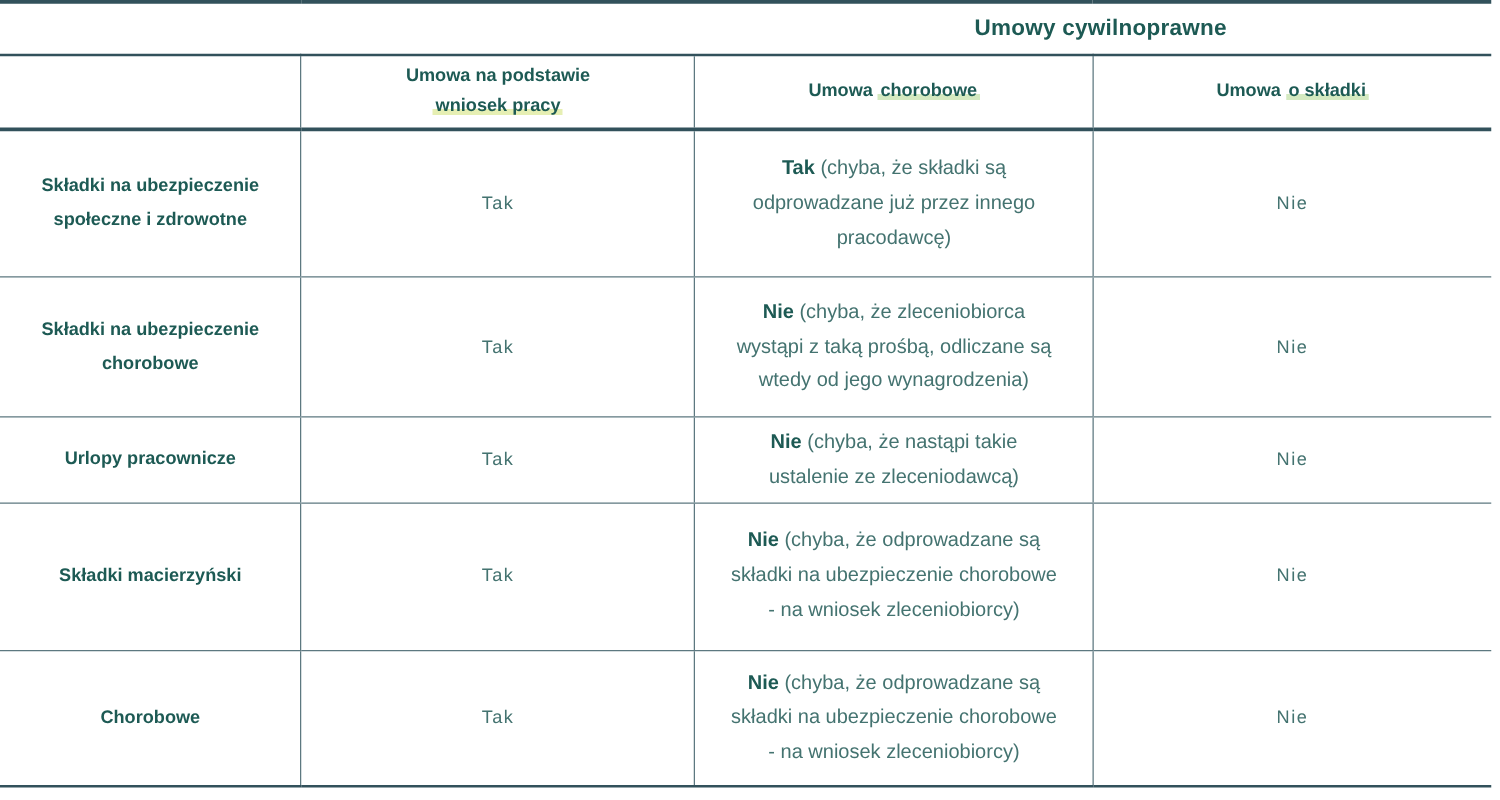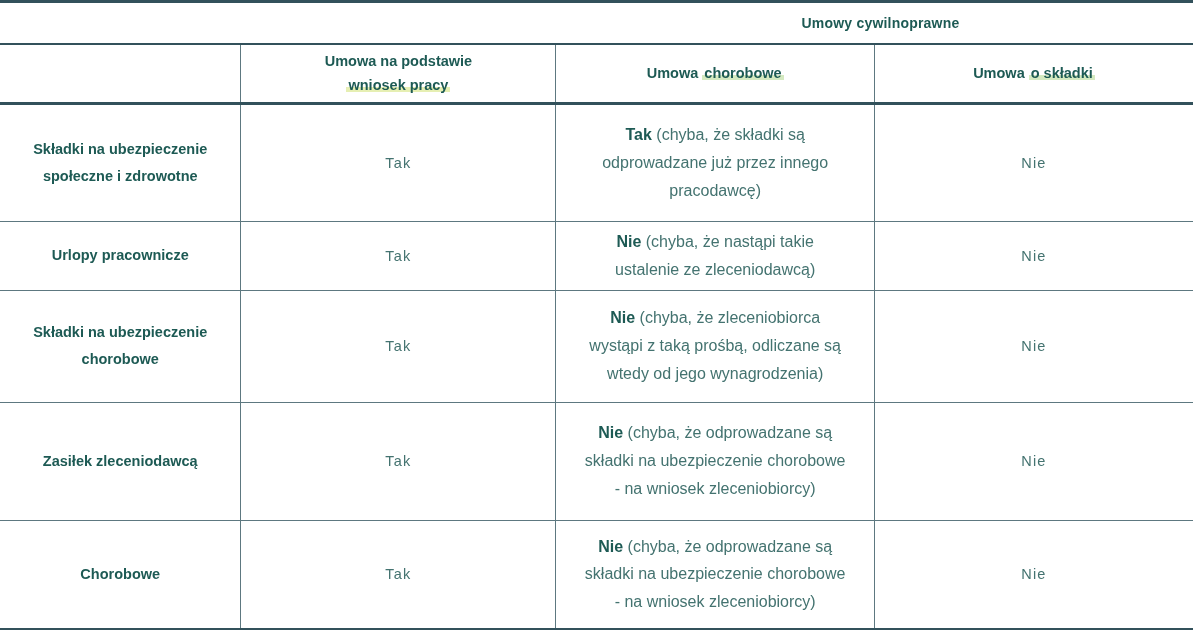--- a/index.html
+++ b/index.html
@@ -34,21 +34,21 @@
 
   
   tr.banner-row td {
     border-top: 3px solid var(--border-thick);
     border-bottom: 2px solid var(--border-thick);
     height: 42px;
     text-align: center;
     vertical-align: middle;
   }
   .banner-title {
-    font-size: 14px;
+    font-size: 18px;
     font-weight: bold;
     color: var(--text-dark);
     letter-spacing: 0.2px;
     padding-left: 12px;
   }
 
   
   tr.header-row th {
     height: 60px;
     border-bottom: 3px solid var(--border-thick);
@@ -148,45 +148,45 @@
     <td class="label-cell">
       <div class="lwrap">Składki na ubezpieczenie społeczne i zdrowotne</div>
     </td>
     <td class="val-cell">Tak</td>
     <td class="desc-cell">
       <div class="dwrap"><b>Tak</b><span> (chyba, że składki są odprowadzane już przez innego pracodawcę)</span></div>
     </td>
     <td class="val-cell">Nie</td>
   </tr>
 
+  <tr class="data-row h-mid">
+    <td class="label-cell">
+      <div class="lwrap">Składki na ubezpieczenie chorobowe</div>
+    </td>
+    <td class="val-cell">Tak</td>
+    <td class="desc-cell">
+      <div class="dwrap"><b>Nie</b><span> (chyba, że zleceniobiorca wystąpi z taką prośbą, odliczane są wtedy od jego wynagrodzenia)</span></div>
+    </td>
+    <td class="val-cell">Nie</td>
+  </tr>
+
   <tr class="data-row h-short">
     <td class="label-cell">
       <div class="lwrap">Urlopy pracownicze</div>
     </td>
     <td class="val-cell">Tak</td>
     <td class="desc-cell">
       <div class="dwrap"><b>Nie</b><span> (chyba, że nastąpi takie ustalenie ze zleceniodawcą)</span></div>
     </td>
     <td class="val-cell">Nie</td>
   </tr>
 
-  <tr class="data-row h-mid">
-    <td class="label-cell">
-      <div class="lwrap">Składki na ubezpieczenie chorobowe</div>
-    </td>
-    <td class="val-cell">Tak</td>
-    <td class="desc-cell">
-      <div class="dwrap"><b>Nie</b><span> (chyba, że zleceniobiorca wystąpi z taką prośbą, odliczane są wtedy od jego wynagrodzenia)</span></div>
-    </td>
-    <td class="val-cell">Nie</td>
-  </tr>
-
   <tr class="data-row h-tall">
     <td class="label-cell">
-      <div class="lwrap">Zasiłek zleceniodawcą</div>
+      <div class="lwrap">Składki macierzyński</div>
     </td>
     <td class="val-cell">Tak</td>
     <td class="desc-cell">
       <div class="dwrap"><b>Nie</b><span> (chyba, że odprowadzane są składki na ubezpieczenie chorobowe - na wniosek zleceniobiorcy)</span></div>
     </td>
     <td class="val-cell">Nie</td>
   </tr>
 
   <tr class="data-row h-last">
     <td class="label-cell">

